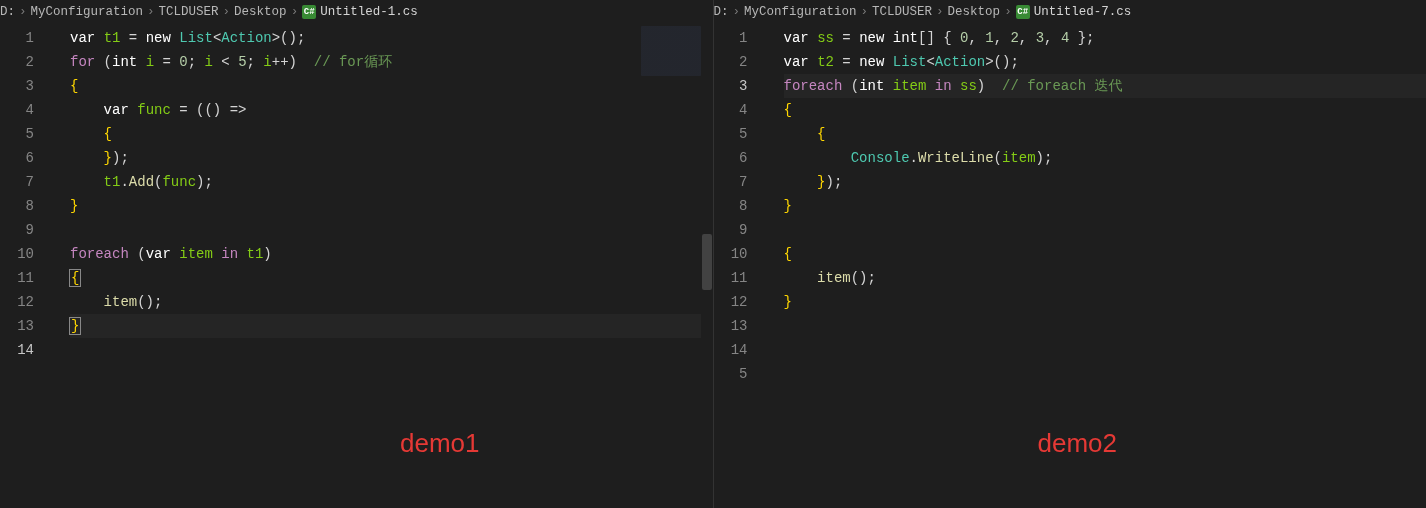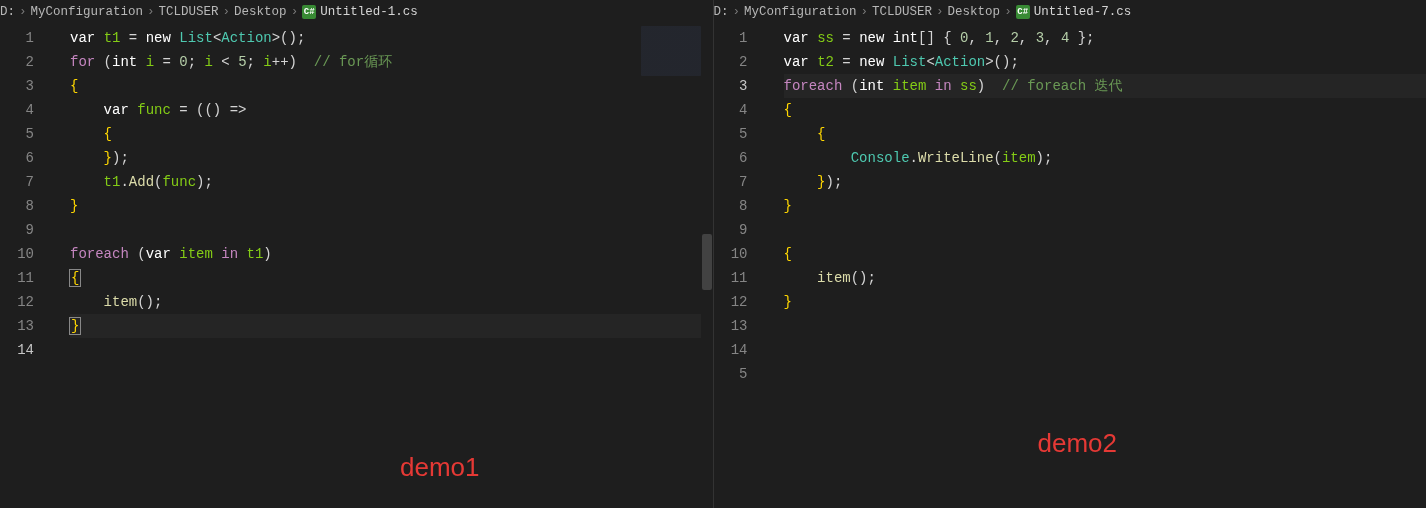--- a/index.html
+++ b/index.html
@@ -168,21 +168,21 @@
           <div class="code-line"><span class="tk-ctrl">foreach</span><span class="tk-pun"> (</span><span class="tk-kw">var</span><span class="tk-pun"> </span><span class="tk-id">item</span><span class="tk-pun"> </span><span class="tk-ctrl">in</span><span class="tk-pun"> </span><span class="tk-id">t1</span><span class="tk-pun">)</span></div>
           <div class="code-line"><span class="tk-brc cursor-brace">{</span></div>
           <div class="code-line"><span class="tk-pun">    </span><span class="tk-fn">item</span><span class="tk-pun">();</span></div>
           <div class="code-line hl-line"><span class="tk-brc cursor-brace">}</span></div>
         </div>
       <div class="minimap"></div>
       <div class="vscroll">
         <div class="thumb" id="thumb-0" style="top: 208px; height: 56px;"></div>
       </div>
     </div>
-    <div class="demo-label" style="left:400px; top:452px;">demo1</div>
+    <div class="demo-label" style="left:400px; top:428px;">demo1</div>
   </div>
 
   <div class="pane">
     <div class="breadcrumbs">
       <span class="bc-seg">D:</span>
       <span class="bc-sep">›</span>
       <span class="bc-seg">MyConfiguration</span>
       <span class="bc-sep">›</span>
       <span class="bc-seg">TCLDUSER</span>
       <span class="bc-sep">›</span>

